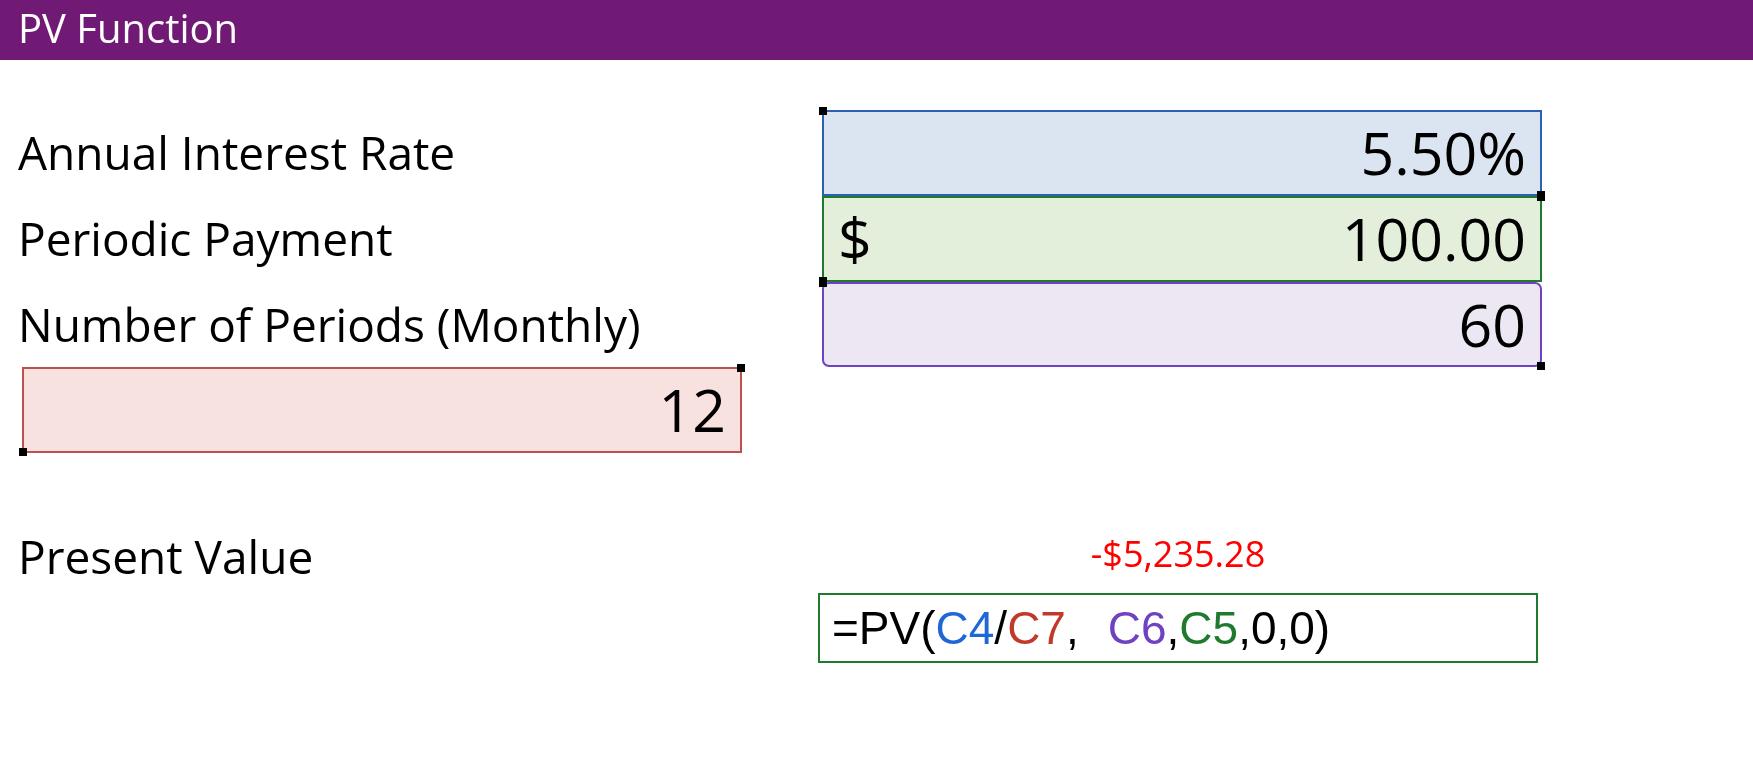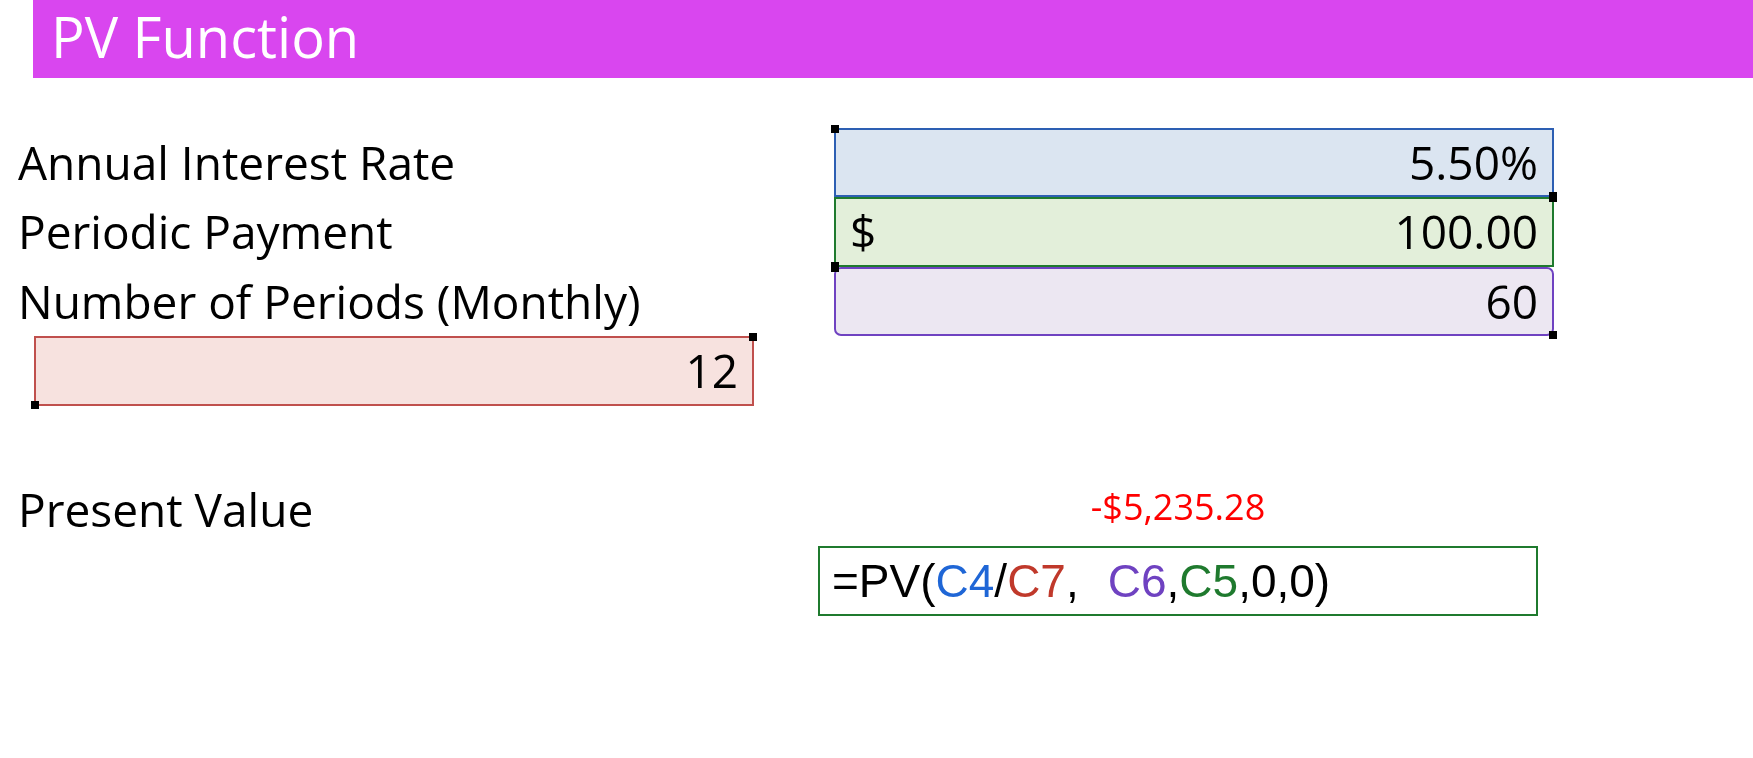--- a/index.html
+++ b/index.html
@@ -5,47 +5,46 @@
   html, body {
     margin: 0;
     padding: 0;
     width: 1753px;
     height: 758px;
     background: #ffffff;
     font-family: "Segoe UI", "Open Sans", Arial, sans-serif;
     color: #000;
   }
   .header {
-    background: #d946ef;
+    background: #701a75;
     color: #ffffff;
-    font-size: 56px;
+    font-size: 40px;
     padding: 6px 18px 10px 18px;
     line-height: 1.1;
-    margin-left: 33px;
   }
   .body {
     position: relative;
     padding: 50px 18px 0 18px;
   }
   .row {
     display: flex;
     align-items: stretch;
     min-height: 64px;
   }
   .label {
     flex: 0 0 800px;
     font-size: 46px;
     line-height: 1.25;
     display: flex;
     align-items: center;
   }
   .valcell {
-    margin-left: 16px;
+    margin-left: 4px;
     width: 720px;
-    font-size: 46px;
+    font-size: 59px;
     line-height: 1.25;
     display: flex;
     align-items: center;
     padding: 4px 14px;
     box-sizing: border-box;
     position: relative;
   }
   .valcell .left {
     flex: 0 0 auto;
   }

